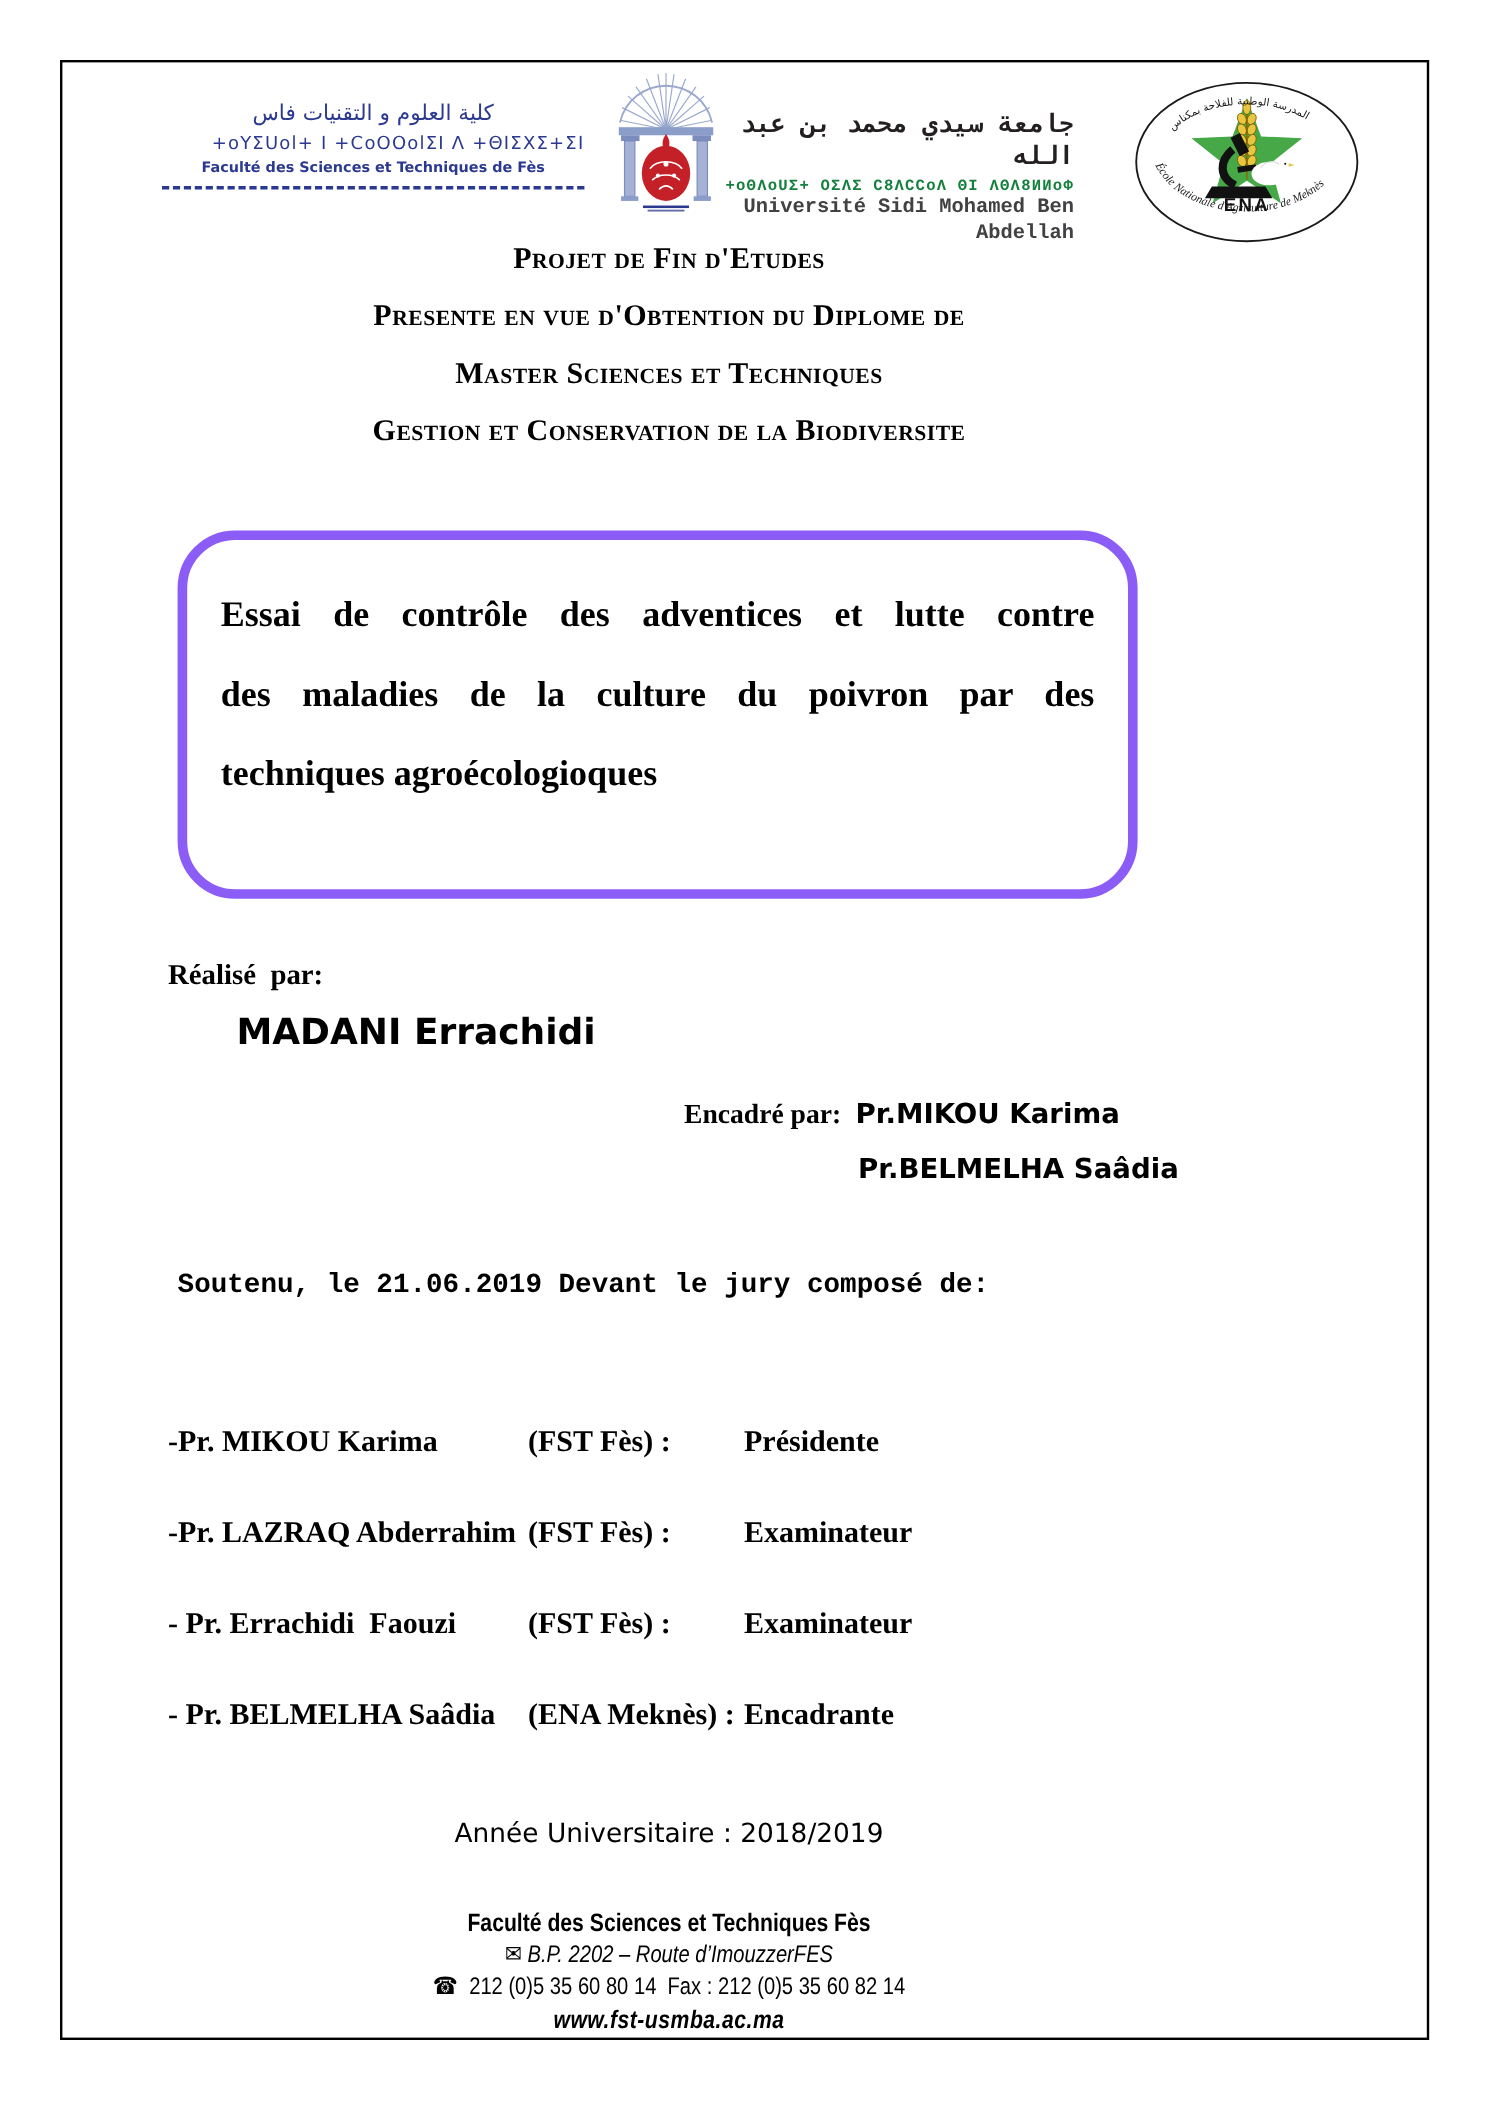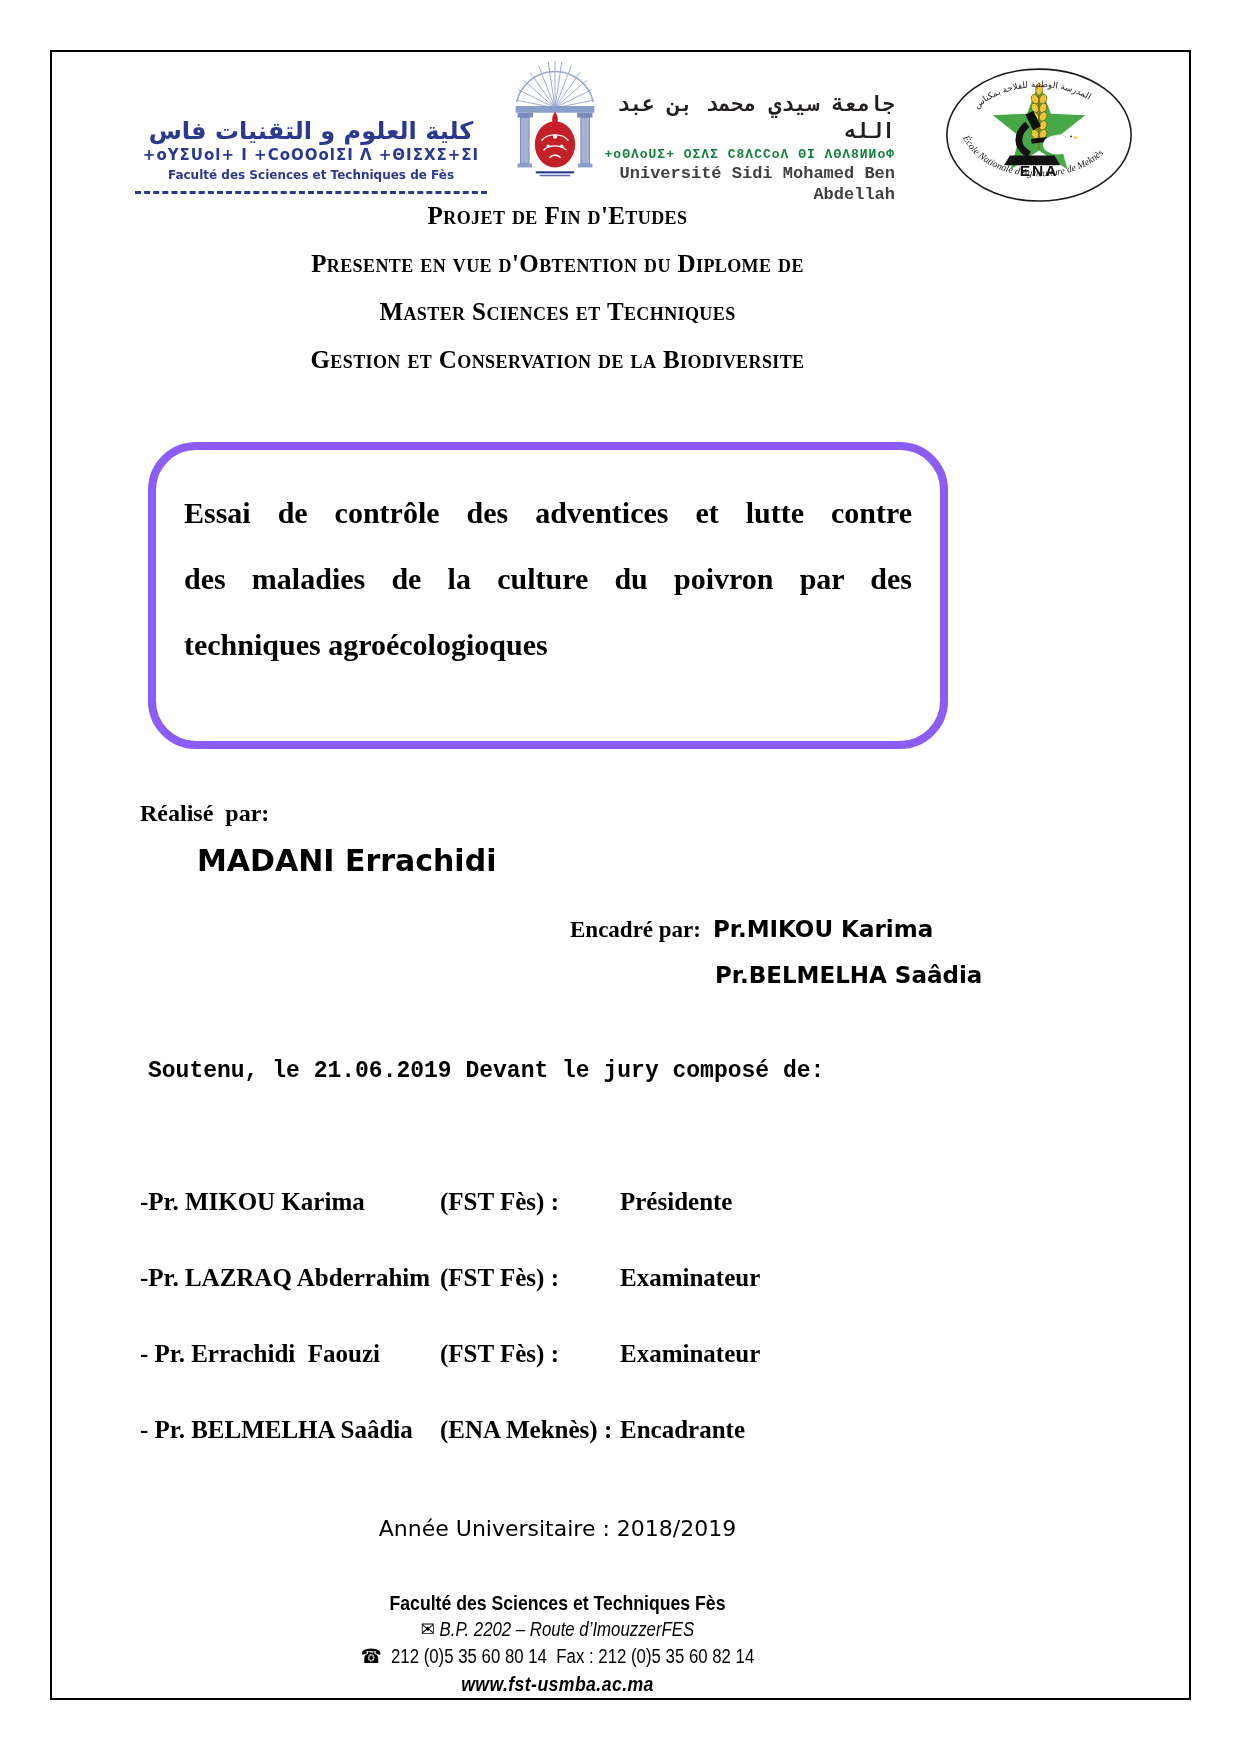--- a/index.html
+++ b/index.html
@@ -2,22 +2,22 @@
 <html lang="fr"><head>
 <meta charset="utf-8">
 <style>
   html,body{margin:0;padding:0;background:#ffffff;}
   body{width:1241px;height:1754px;position:relative;font-family:"Liberation Serif",serif;color:#000;overflow:hidden;}
   .frame{position:absolute;left:50px;top:50px;width:1141px;height:1650px;border:2px solid #000;box-sizing:border-box;}
   .abs{position:absolute;}
 
   
   .fst-block{left:135px;top:80px;width:352px;text-align:center;color:#2b3990;font-family:"DejaVu Sans",sans-serif;}
-  .fst-arabic{font-size:24px;font-weight:bold;direction:rtl;line-height:30px;margin-top:36px;}
-  .fst-tifinagh{font-size:15px;font-weight:bold;letter-spacing:1px;line-height:18px;}
+  .fst-arabic{font-size:18px;font-weight:normal;direction:rtl;line-height:30px;}
+  .fst-tifinagh{font-size:15px;font-weight:normal;letter-spacing:1px;line-height:18px;text-align:right;}
   .fst-french{font-size:12px;font-weight:bold;line-height:23px;}
   .fst-dash{margin-top:4px;border-bottom:3px dashed #2b3990;height:0;}
 
   .usmba-text{left:603px;top:92px;width:292px;text-align:right;font-family:Liberation Mono, monospace;}
   .usmba-arabic{font-size:21px;font-weight:bold;color:#231f20;direction:rtl;line-height:27px;}
   .usmba-tifinagh{font-size:13px;color:#15803d;font-weight:bold;letter-spacing:1px;line-height:17px;}
   .usmba-french{font-size:17px;font-weight:bold;color:#414042;line-height:21px;}
 
   
   .cx{left:50px;width:1015px;text-align:center;}

